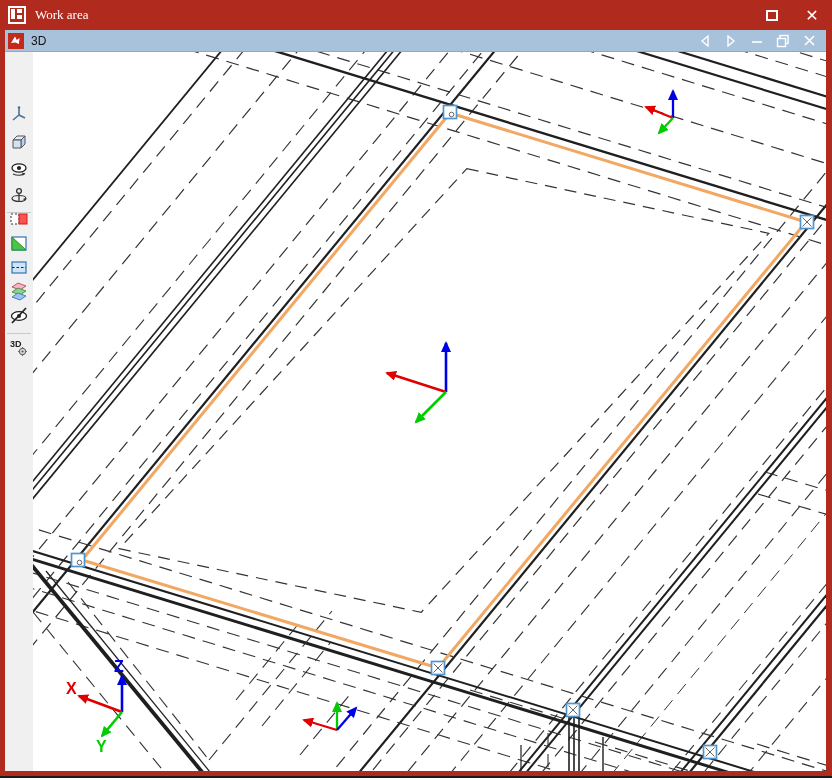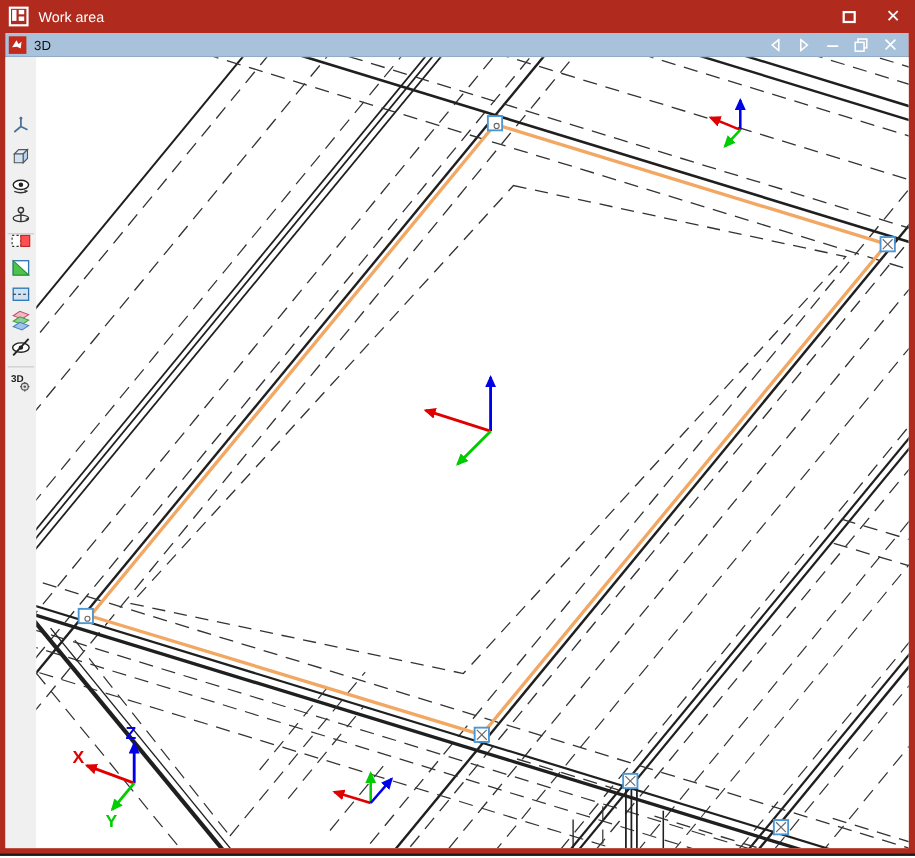--- a/index.html
+++ b/index.html
@@ -6,21 +6,21 @@
   *{box-sizing:border-box;}
   #window{width:832px;height:780px;position:relative;font-family:"Liberation Sans",sans-serif;
     background:#fff;overflow:hidden;}
   
   #titlebar{position:absolute;left:0;top:0;width:832px;height:30px;background:#B02A1E;
     display:flex;align-items:center;color:#fff;}
   #app-icon{width:18px;height:18px;margin-left:8px;position:relative;border:2px solid #fff;}
   #app-icon .bl{position:absolute;left:1px;top:1px;width:4px;height:10px;background:#fff;}
   #app-icon .bt{position:absolute;left:7px;top:1px;width:5px;height:4px;background:#fff;}
   #app-icon .bb{position:absolute;left:7px;top:7px;width:5px;height:4px;background:#fff;}
-  #title-text{margin-left:9px;font-size:13px;}
+  #title-text{margin-left:9px;font-size:13px;font-family:Liberation Serif, serif;}
   #tb-buttons{margin-left:auto;display:flex;height:30px;}
   .tb-btn{width:40px;height:30px;display:flex;align-items:center;justify-content:center;cursor:default;}
   .max-glyph{width:12px;height:11px;border:2px solid #fff;}
   
   #mdibar{position:absolute;left:5px;top:30px;width:821px;height:22px;background:#A9C2DB;
     border-bottom:1px solid #8FA9C4;display:flex;align-items:center;}
   #mdi-icon{width:16px;height:16px;margin-left:3px;background:#C32A1B;display:flex;align-items:center;justify-content:center;}
   #mdi-title{margin-left:7px;font-size:12px;color:#111;}
   #mdi-buttons{margin-left:auto;display:flex;align-items:center;height:22px;margin-right:4px;}
   .mdi-btn{width:26px;height:22px;display:flex;align-items:center;justify-content:center;cursor:default;}

